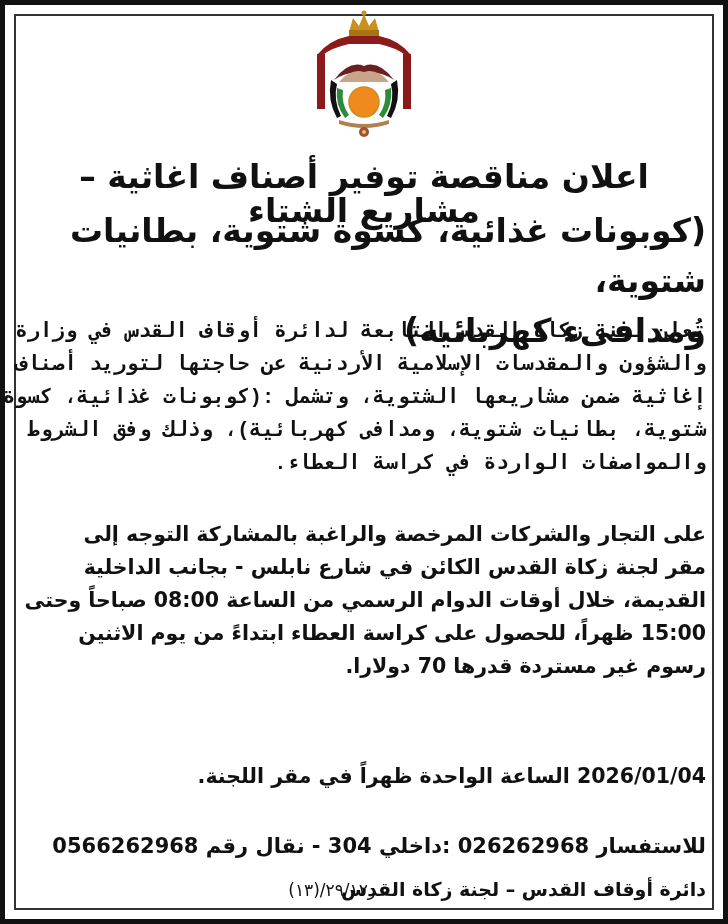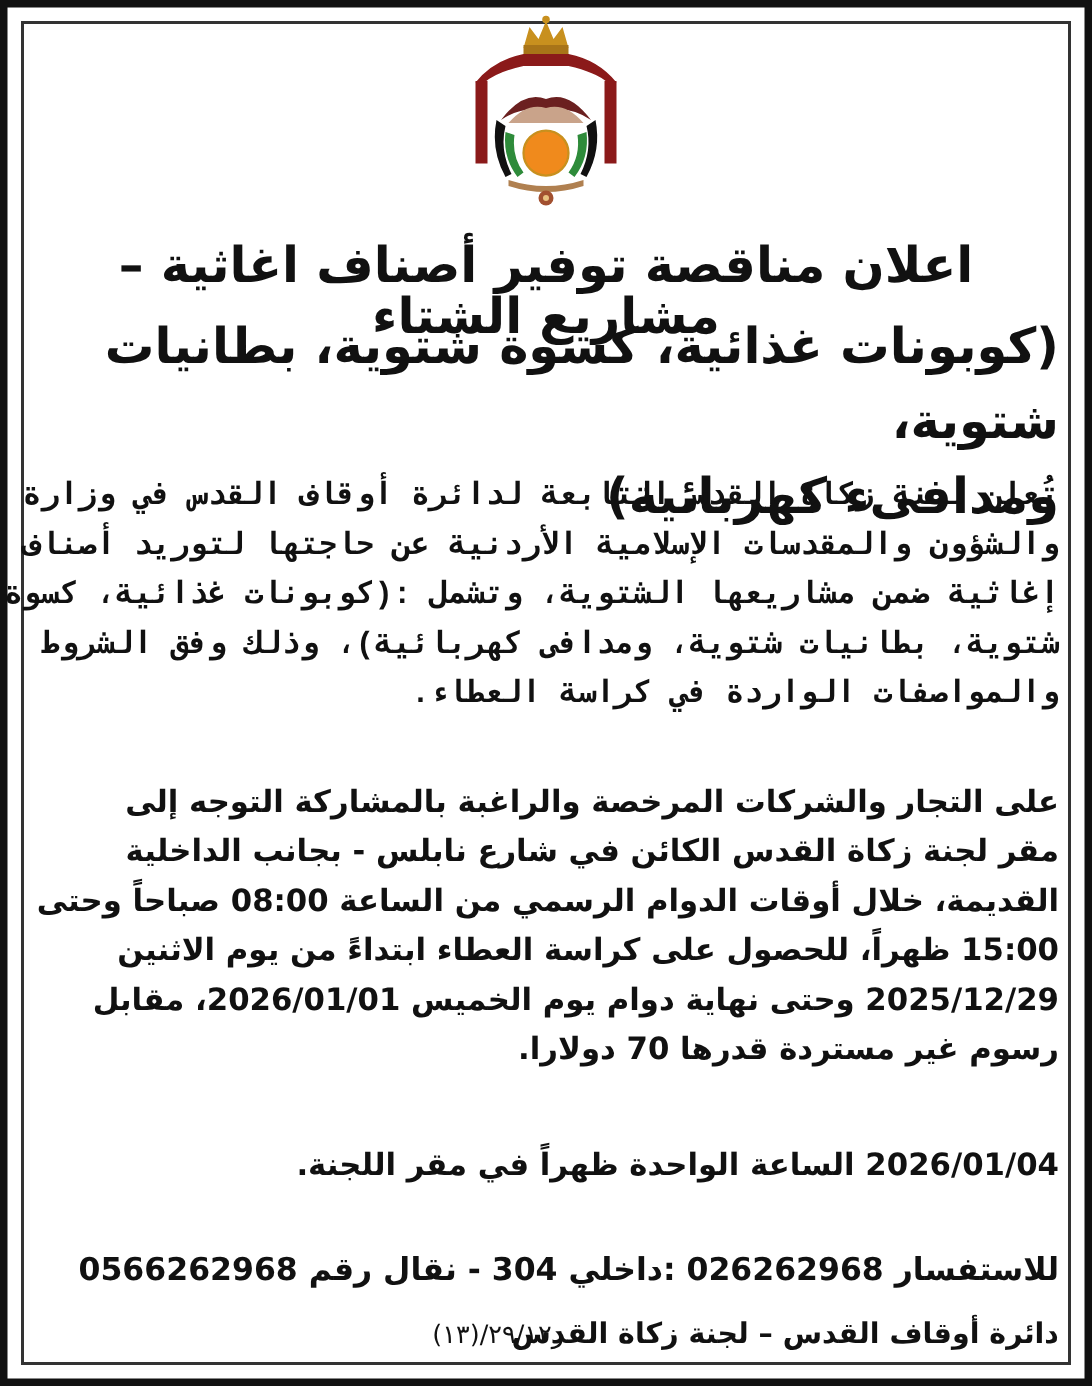--- a/index.html
+++ b/index.html
@@ -95,21 +95,20 @@
     <span class="line">إغاثية ضمن مشاريعها الشتوية، وتشمل :(كوبونات غذائية، كسوة</span>
     <span class="line">شتوية، بطانيات شتوية، ومدافى كهربائية)، وذلك وفق الشروط</span>
     <span class="line">والمواصفات الواردة في كراسة العطاء.</span>
   </div>
 
   <div class="para p2">
     <span class="line">على التجار والشركات المرخصة والراغبة بالمشاركة التوجه إلى</span>
     <span class="line">مقر لجنة زكاة القدس الكائن في شارع نابلس - بجانب الداخلية</span>
     <span class="line">القديمة، خلال أوقات الدوام الرسمي من الساعة 08:00 صباحاً وحتى</span>
     <span class="line">15:00 ظهراً، للحصول على كراسة العطاء ابتداءً من يوم الاثنين</span>
-    <span class="line">2025/12/29 وحتى نهاية دوام يوم الخميس 2026/01/01، مقابل</span>
     <span class="line">رسوم غير مستردة قدرها 70 دولارا.</span>
   </div>
 
   <div class="para p3">
     <span class="line">2026/01/04 الساعة الواحدة ظهراً في مقر اللجنة.</span>
   </div>
 
   <div class="contact">للاستفسار 026262968 :داخلي 304 - نقال رقم 0566262968</div>
 
   <div class="footer">

